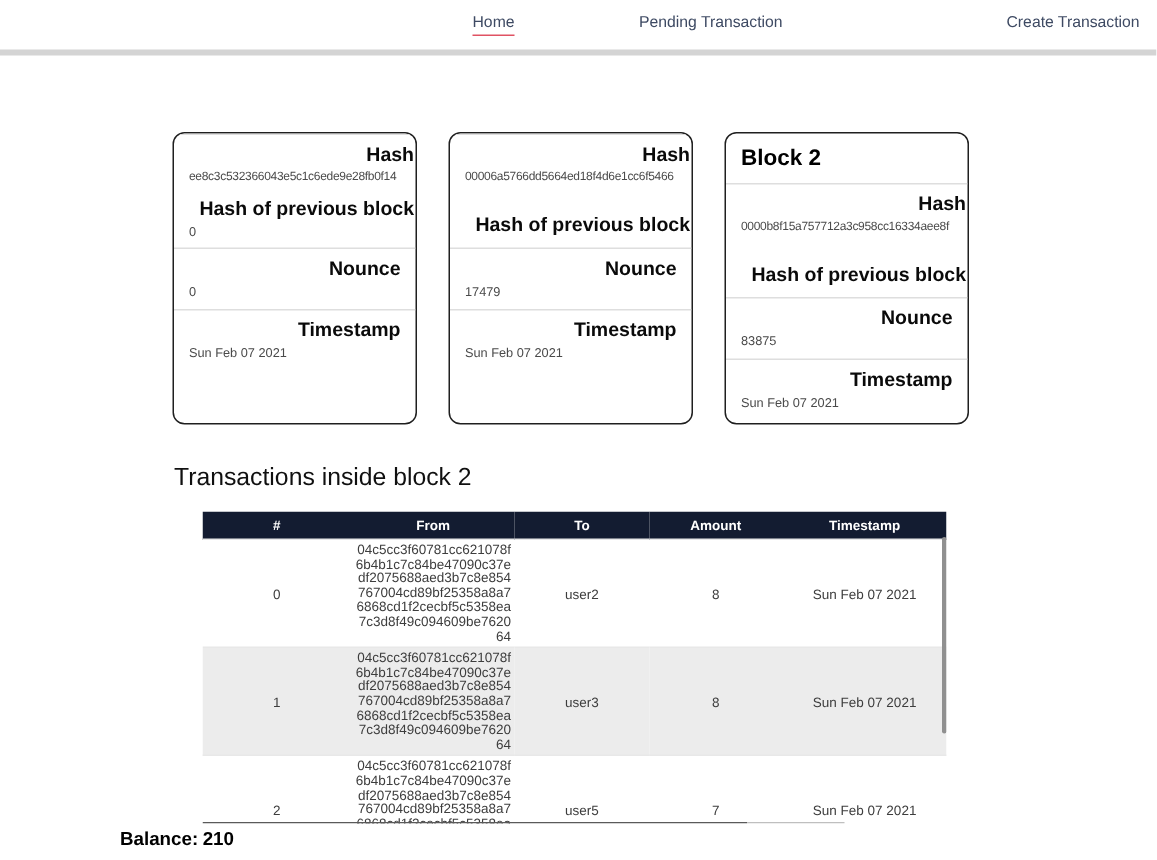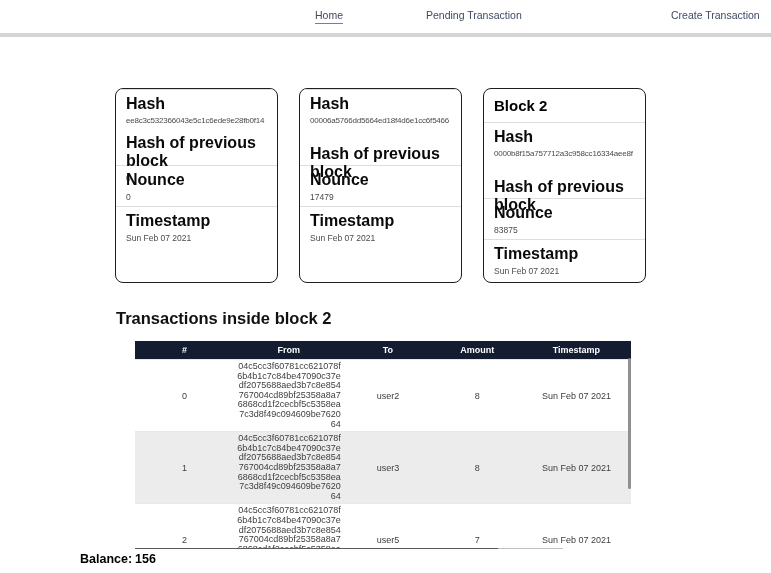--- a/index.html
+++ b/index.html
@@ -38,33 +38,33 @@
     background: #fff; overflow: hidden;
   }
   .card-head {
     height: 33px; padding: 8px 10px 0;
     font-size: 15px; font-weight: bold; color: #000;
   }
   .card-sec { border-top: 1px solid #dedede; padding: 5px 10px 0; }
   .sec-hash   { height: 76px; padding-right: 1px; }
   .sec-nounce { height: 41px; }
   .sec-ts     { height: 45px; }
-  .f-label { font-size: 16px; font-weight: bold; color: #0a0a0a; }
+  .f-label { font-size: 13px; font-weight: bold; color: #0a0a0a; text-align: right; }
   .f-value { font-size: 8.5px; color: #4a4a4a; margin-top: 3px; }
   .hash-value {
     font-size: 8px; letter-spacing: -0.2px; color: #4a4a4a;
     margin-top: 3px; white-space: nowrap; overflow: hidden;
   }
   .prev-label { margin-top: 9px; }
   .card.noprev .prev-label { margin-top: 20px; }
 
   
   .tx-heading {
     position: absolute; left: 116px; top: 309px;
-    font-size: 16.5px; font-weight: 700; color: #101010; text-align: center;
+    font-size: 16.5px; font-weight: 400; color: #101010; text-align: center;
   }
   .tx-wrap {
     position: absolute; left: 135px; top: 341px;
     width: 496px; height: 208px;
     background: #fff; overflow: hidden;
   }
   table { width: 100%; border-collapse: collapse; table-layout: fixed; }
   thead th {
     background: #131c31; color: #ffffff;
     font-size: 9px; font-weight: bold;
@@ -207,14 +207,14 @@
         <td>Sun Feb 07 2021</td>
       </tr>
     </tbody>
   </table>
   <div class="scroll-thumb"></div>
   <div class="bottom-line-dark"></div>
   <div class="bottom-line-light"></div>
 </div>
 
 <div class="balance">
-  <span>Balance:</span><span>156</span>
+  <span>Balance:</span><span>210</span>
 </div>
 
 </body></html>

